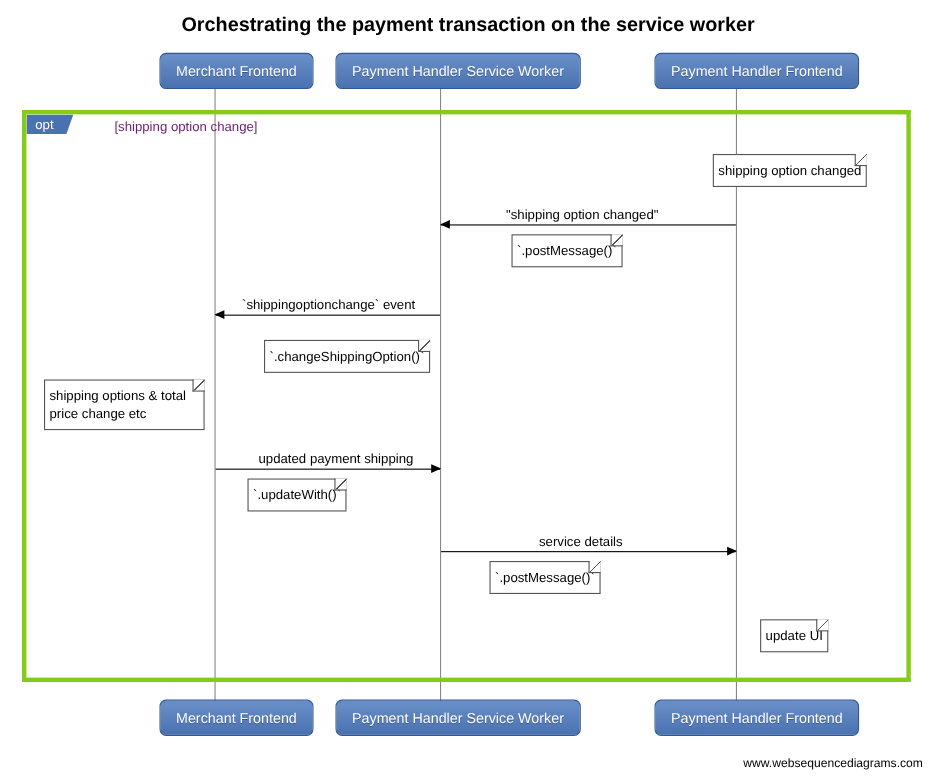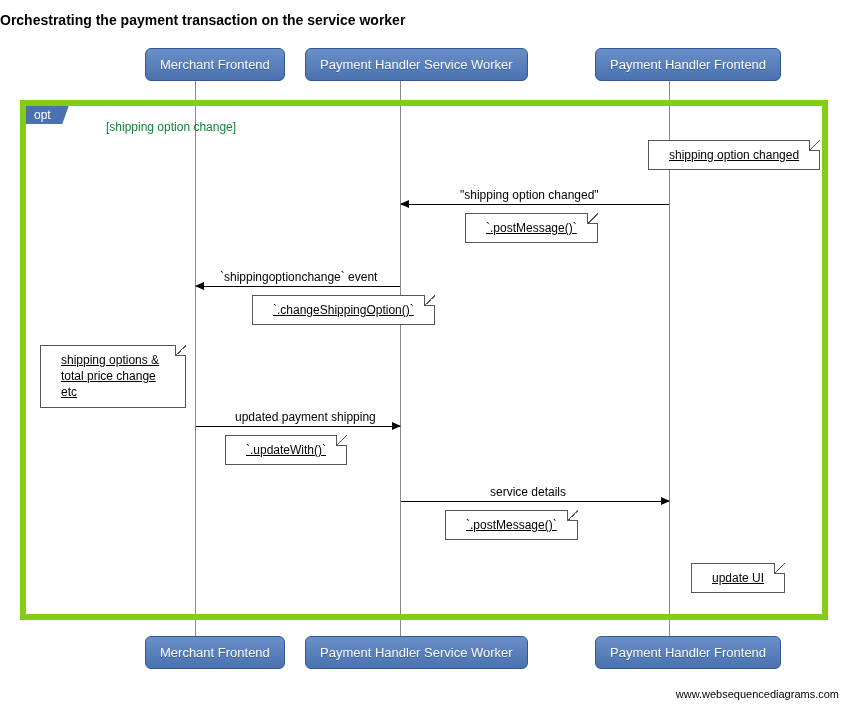--- a/index.html
+++ b/index.html
@@ -6,23 +6,23 @@
   body {
     margin: 0;
     padding: 0;
     font-family: Arial, sans-serif;
     background: #fff;
     width: 851px;
     height: 710px;
     position: relative;
   }
   .title {
-    text-align: left;
+    text-align: center;
     font-weight: bold;
-    font-size: 14px;
+    font-size: 18px;
     padding: 12px 0 10px;
   }
   .participant {
     position: absolute;
     background: linear-gradient(to bottom, #6a8fc8 0%, #4a72b0 100%);
     color: #fff;
     font-size: 13px;
     padding: 8px 14px;
     border-radius: 6px;
     border: 1px solid #2f5894;
@@ -31,45 +31,44 @@
     text-align: center;
     margin-left: 15px;
   }
   .lifeline {
     position: absolute;
     width: 1px;
     background: #888;
   }
   .opt-frame {
     position: absolute;
-    border: 6px solid #84cc16;
+    border: 4px solid #84cc16;
   }
   .opt-label {
     position: absolute;
     top: 0; left: 0;
     background: #4a72b0;
     color: #fff;
     font-size: 12px;
     padding: 2px 18px 2px 8px;
     clip-path: polygon(0 0, 100% 0, 85% 100%, 0 100%);
   }
   .opt-guard {
     position: absolute;
-    top: 14px;
+    top: 4px;
     font-size: 12px;
-    color: #15803d;
+    color: #701a75;
   }
   .note {
     position: absolute;
     background: #fff;
     border: 1px solid #555;
     font-size: 12px;
-    padding: 6px 20px;
+    padding: 6px 4px;
     line-height: 1.35;
-    text-decoration: underline;
   }
   .note::after {
     content: "";
     position: absolute;
     top: -1px; right: -1px;
     width: 10px; height: 10px;
     background: linear-gradient(135deg, #fff 0 48%, #555 48% 55%, #fff 55% 100%);
     border-left: 1px solid #555;
     border-bottom: 1px solid #555;
   }
@@ -130,21 +129,21 @@
 </div>
 
 <div class="note" style="left:648px; top:140px;">shipping option changed</div>
 
 <div class="msg-label" style="left:460px; top:188px;">"shipping option changed"</div>
 <div class="arrow left" style="left:401px; top:204px; width:268px;"></div>
 <div class="note" style="left:465px; top:213px;">`.postMessage()`</div>
 
 <div class="msg-label" style="left:220px; top:270px;">`shippingoptionchange` event</div>
 <div class="arrow left" style="left:196px; top:286px; width:204px;"></div>
-<div class="note" style="left:240px; top:295px;margin-left:12px;">`.changeShippingOption()`</div>
+<div class="note" style="left:240px; top:309px;">`.changeShippingOption()`</div>
 
 <div class="note" style="left:40px; top:345px; width:146px;">shipping options &amp; total price change etc</div>
 
 <div class="msg-label" style="left:235px; top:410px;">updated payment shipping</div>
 <div class="arrow right" style="left:196px; top:426px; width:204px;"></div>
 <div class="note" style="left:225px; top:435px;">`.updateWith()`</div>
 
 <div class="msg-label" style="left:490px; top:485px;">service details</div>
 <div class="arrow right" style="left:401px; top:501px; width:268px;"></div>
 <div class="note" style="left:445px; top:510px;">`.postMessage()`</div>

